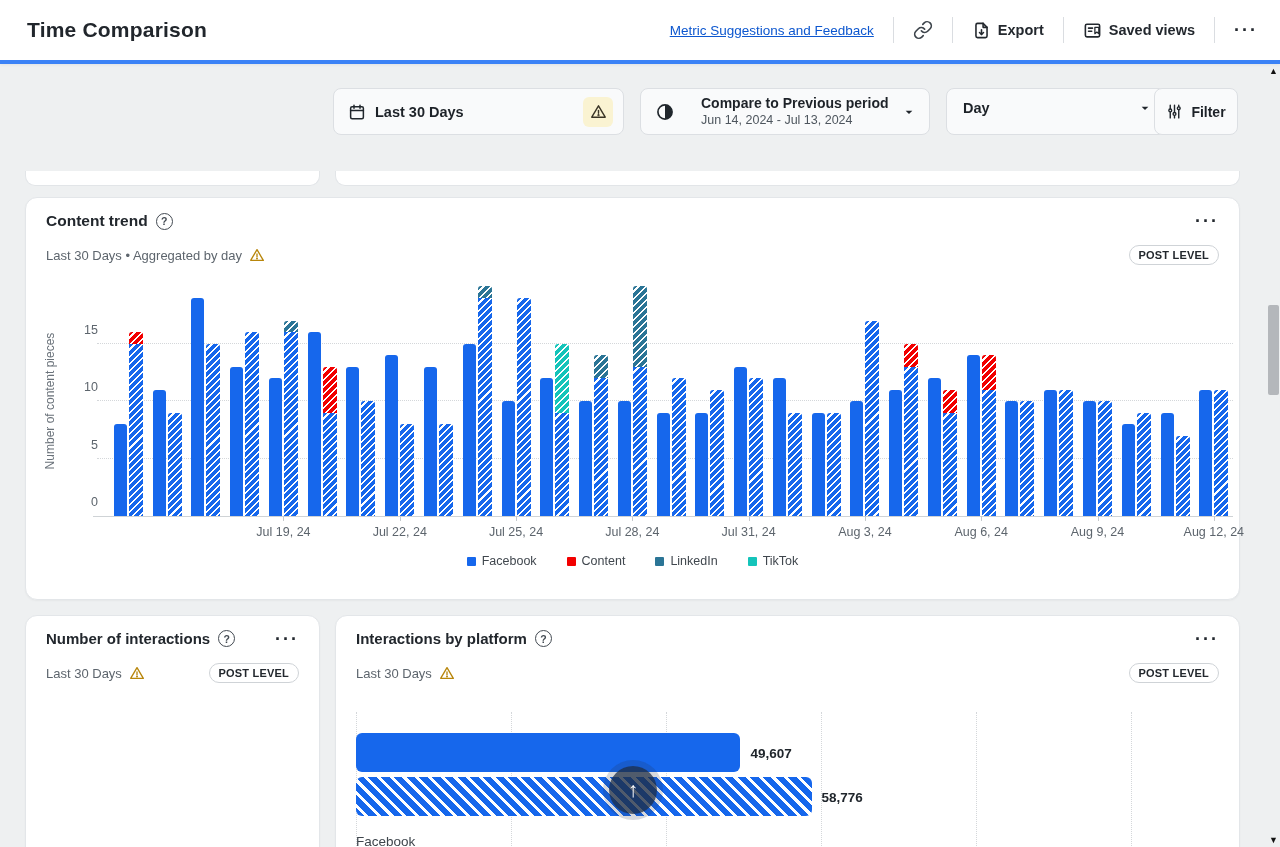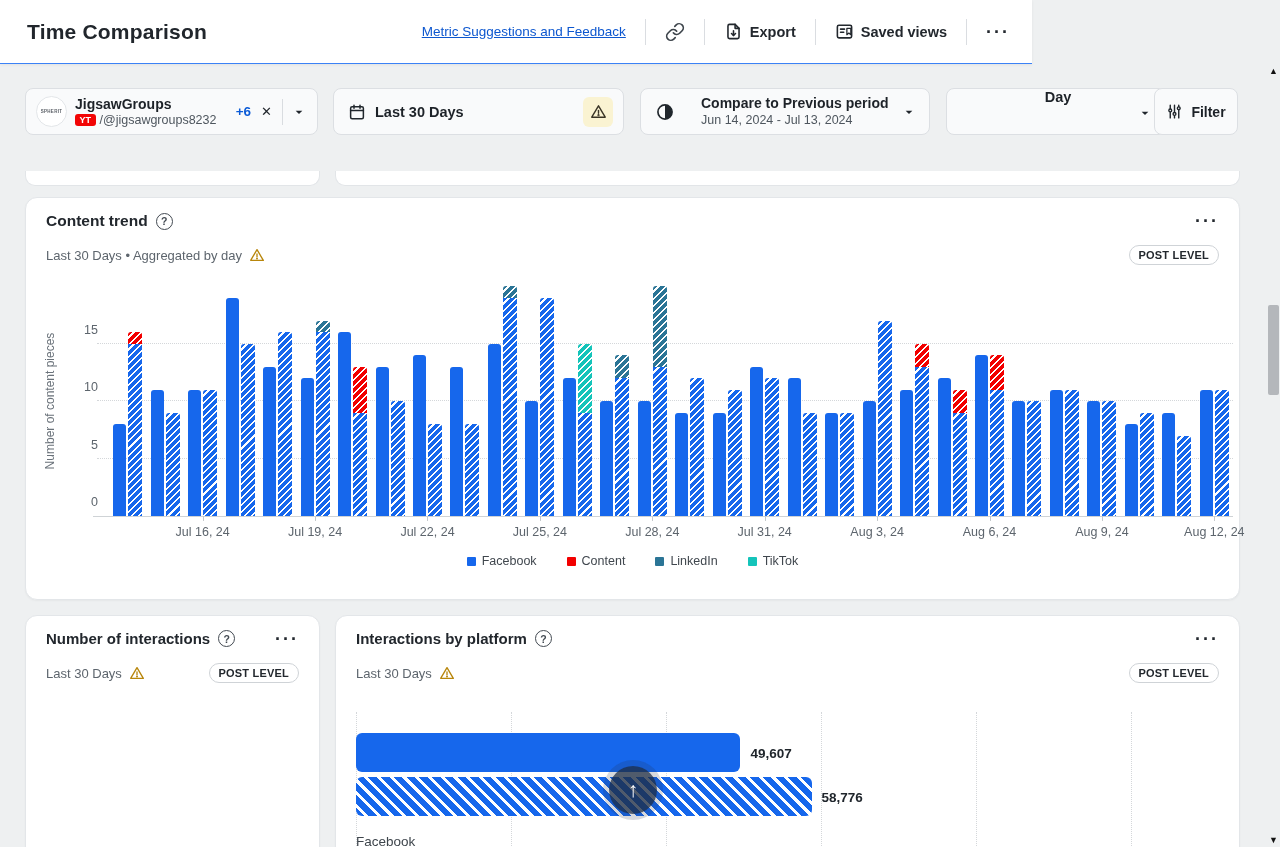--- a/index.html
+++ b/index.html
@@ -1,22 +1,22 @@
 <!DOCTYPE html>
 <html style="--fb: #1667ec; --yt: #f20000; --li: #2b7596; --tt: #14c4ba;"><head>
 <meta charset="utf-8">
 <style>
   * { margin:0; padding:0; box-sizing:border-box; }
   html,body { width:1280px; height:847px; overflow:hidden; background:#eef0f1;
               font-family:"Liberation Sans", sans-serif; color:#22272d; }
   .app { position:relative; width:1280px; height:847px; }
 
   
-  .topbar { position:absolute; top:0; left:0; width:1032px; height:64px; background:#fff;
-            border-bottom:1px solid #3b82f6; box-shadow:0 1px 3px rgba(0,0,0,.06);
+  .topbar { position:absolute; top:0; left:0; width:1280px; height:64px; background:#fff;
+            border-bottom:4px solid #3b82f6; box-shadow:0 1px 3px rgba(0,0,0,.06);
             display:flex; align-items:center; z-index:5; }
   .page-title { margin-left:27px; font-size:21px; font-weight:600; color:#21262c; letter-spacing:.2px; }
   .topbar-right { margin-left:auto; margin-right:22px; display:flex; align-items:center; gap:19px; }
   .feedback-link { font-size:13.5px; color:#0d57cf; text-decoration:underline; cursor:pointer; }
   .v-div { width:1px; height:26px; background:#dadde1; }
   .icon-btn { display:flex; align-items:center; gap:7px; font-size:14.5px; font-weight:600;
               color:#23282e; cursor:pointer; background:none; border:none; font-family:inherit; }
   .dots { font-size:18px; font-weight:700; letter-spacing:2px; color:#23282e; line-height:10px; cursor:pointer; }
 
   
@@ -42,21 +42,21 @@
   .chip-date .label { font-size:14.5px; font-weight:700; color:#1d2228; margin-left:9px; }
   .warn-box { margin-left:auto; width:30px; height:30px; background:#faf3d2; border-radius:6px;
               display:flex; align-items:center; justify-content:center; }
 
   .chip-compare { left:640px; width:290px; padding:0 12px 0 14px; }
   .compare-text { margin-left:26px; line-height:1.2; }
   .compare-label { font-size:14px; font-weight:700; color:#1d2228; }
   .compare-range { font-size:12.5px; color:#4e565e; margin-top:1px; }
   .chip-caret { margin-left:auto; }
 
-  .chip-day { left:946px; width:220px; padding:0 12px 8px 16px;flex-direction:column; }
+  .chip-day { left:946px; width:220px; padding:0 12px 8px 16px; }
   .chip-day .label { font-size:14.5px; font-weight:700; color:#1d2228; }
 
   .chip-filter { left:1154px; width:84px; padding:0; justify-content:center; gap:8px; }
   .chip-filter .label { font-size:14px; font-weight:700; color:#1d2228; }
 
   .partial-card { position:absolute; top:107px; height:15px; background:#fff;
                   border:1px solid #e2e5e8; border-top:none; border-radius:0 0 10px 10px; }
   .partial-left { left:25px; width:295px; }
   .partial-right { left:335px; width:905px; }
 
@@ -169,40 +169,20 @@
         </span>
         <span>Saved views</span>
       </button>
       <div class="v-div"></div>
       <span class="dots">···</span>
     </div>
   </div>
 
   <div class="content">
 
-    <div class="chip chip-profile">
-      <div class="avatar">
-        <span>SPHERIT</span>
-      </div>
-      <div class="profile-text">
-        <div class="profile-name">JigsawGroups</div>
-        <div class="profile-sub">
-          <span class="yt-badge">YT</span>
-          <span class="profile-handle">/@jigsawgroups8232</span>
-        </div>
-      </div>
-      <span class="plus-count">+6</span>
-      <span class="chip-x">✕</span>
-      <div class="chip-divider"></div>
-      <span>
-        <svg class="ic" width="16" height="16" viewBox="0 0 24 24">
-            <path d="M7 10l5 5 5-5z" fill="#20262c"></path>
-          </svg>
-      </span>
-    </div>
 
     <div class="chip chip-date">
       <span>
         <svg class="ic" width="18" height="18" viewBox="0 0 24 24" fill="none" stroke="#20262c" stroke-width="2" stroke-linecap="round">
           <rect x="3.5" y="5" width="17" height="16" rx="2"></rect>
             <path d="M8 3v4M16 3v4M3.5 10h17"></path>
         </svg>
       </span>
       <span class="label">Last 30 Days</span>
       <span class="warn-box">
@@ -296,30 +276,20 @@
                 <div class="seg facebook" style="height: 172.5px;"></div>
               </div>
             </div>
             <div class="ct-group">
               <div class="ct-bar">
                 <div class="seg facebook" style="height: 126.5px;"></div>
               </div>
               <div class="ct-bar prev">
                 <div class="seg facebook" style="height: 103.5px;"></div>
               </div>
-            </div>
-            <div class="ct-group">
-              <div class="ct-bar">
-                <div class="seg facebook" style="height: 126.5px;"></div>
-              </div>
-              <div class="ct-bar prev">
-                <div class="seg facebook" style="height: 126.5px;"></div>
-              </div>
-              <div class="ct-tick"></div>
-              <div class="ct-xlabel">Jul 16, 24</div>
             </div>
             <div class="ct-group">
               <div class="ct-bar">
                 <div class="seg facebook" style="height: 218.5px;"></div>
               </div>
               <div class="ct-bar prev">
                 <div class="seg facebook" style="height: 172.5px;"></div>
               </div>
             </div>
             <div class="ct-group">

